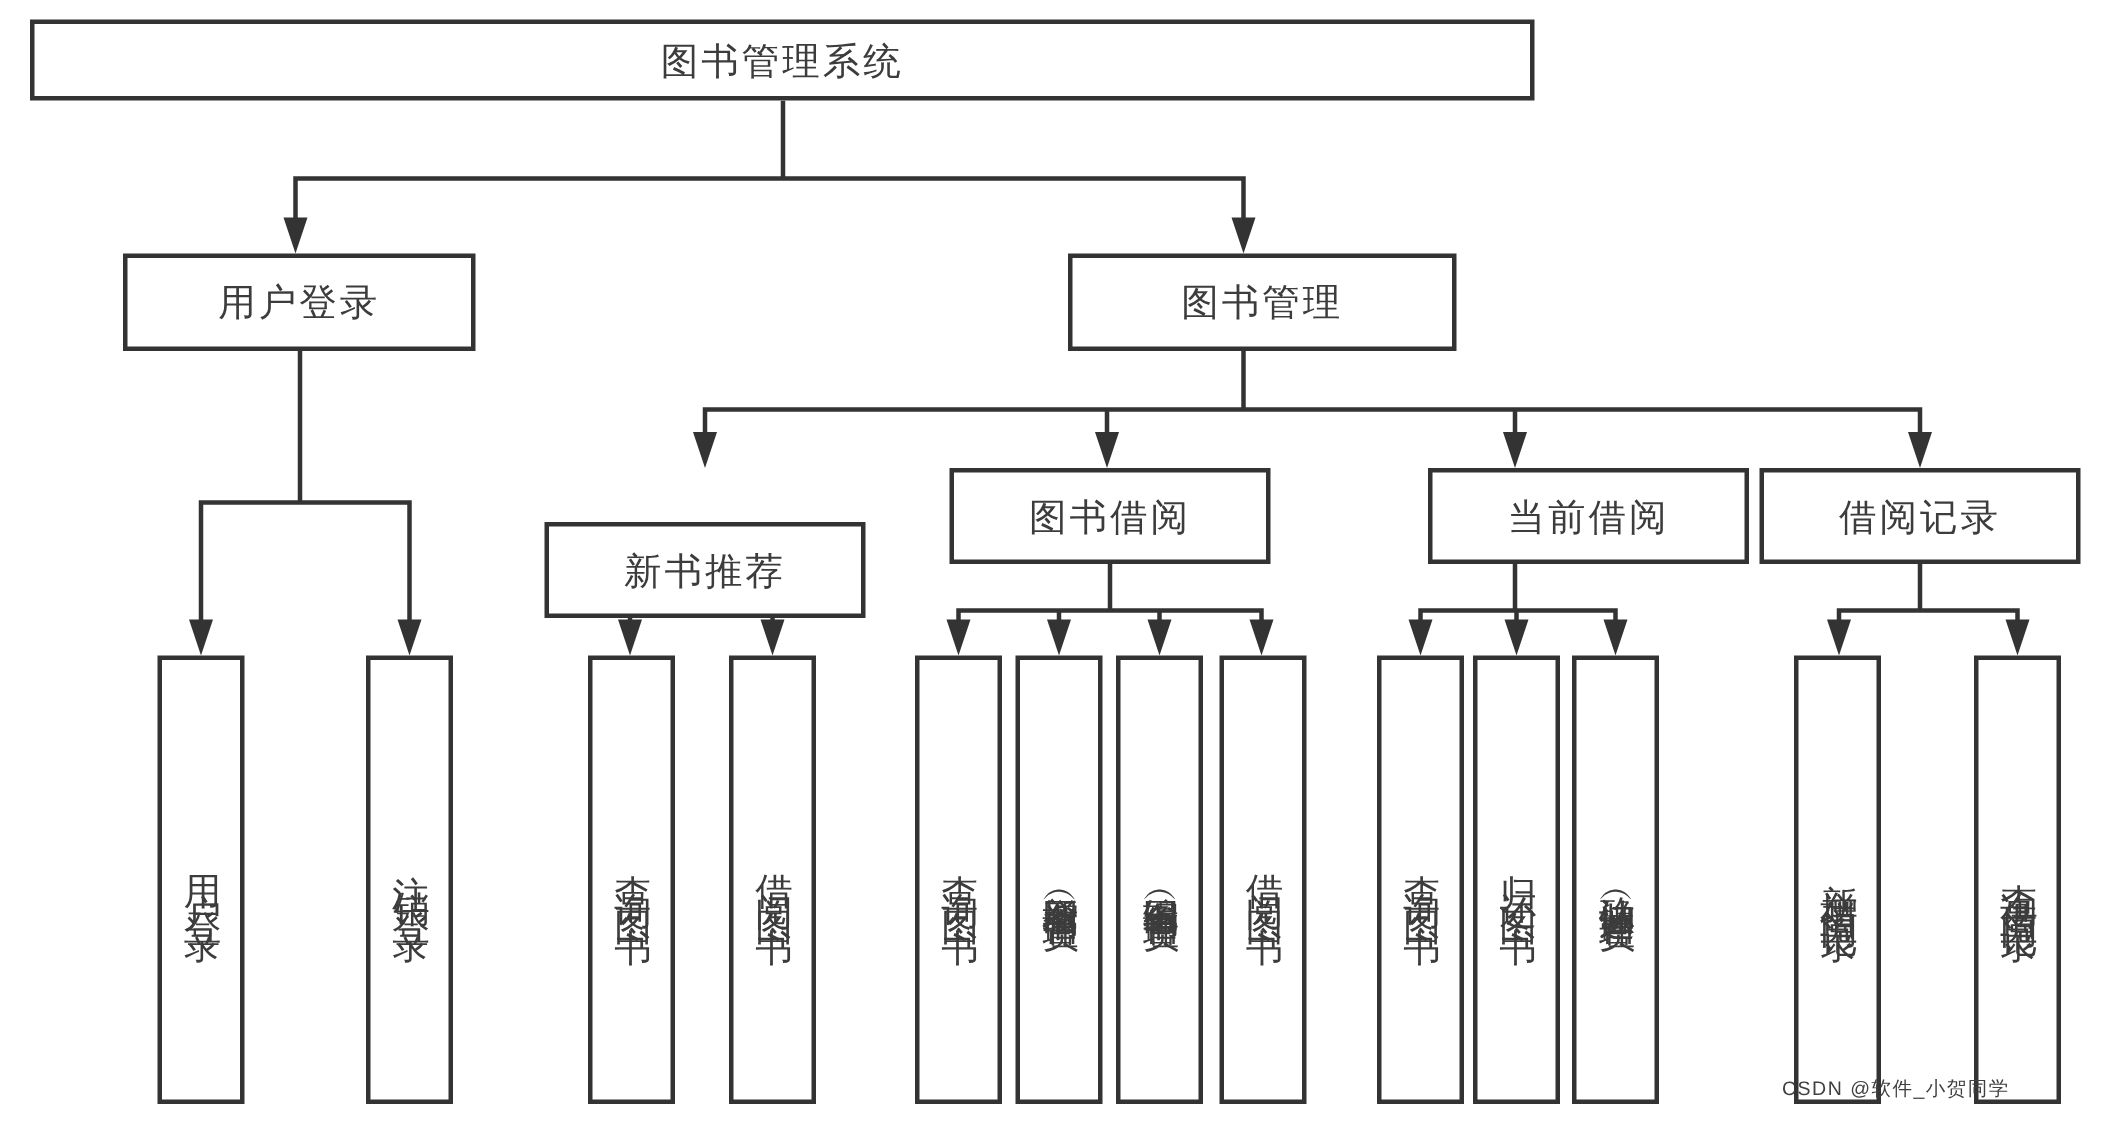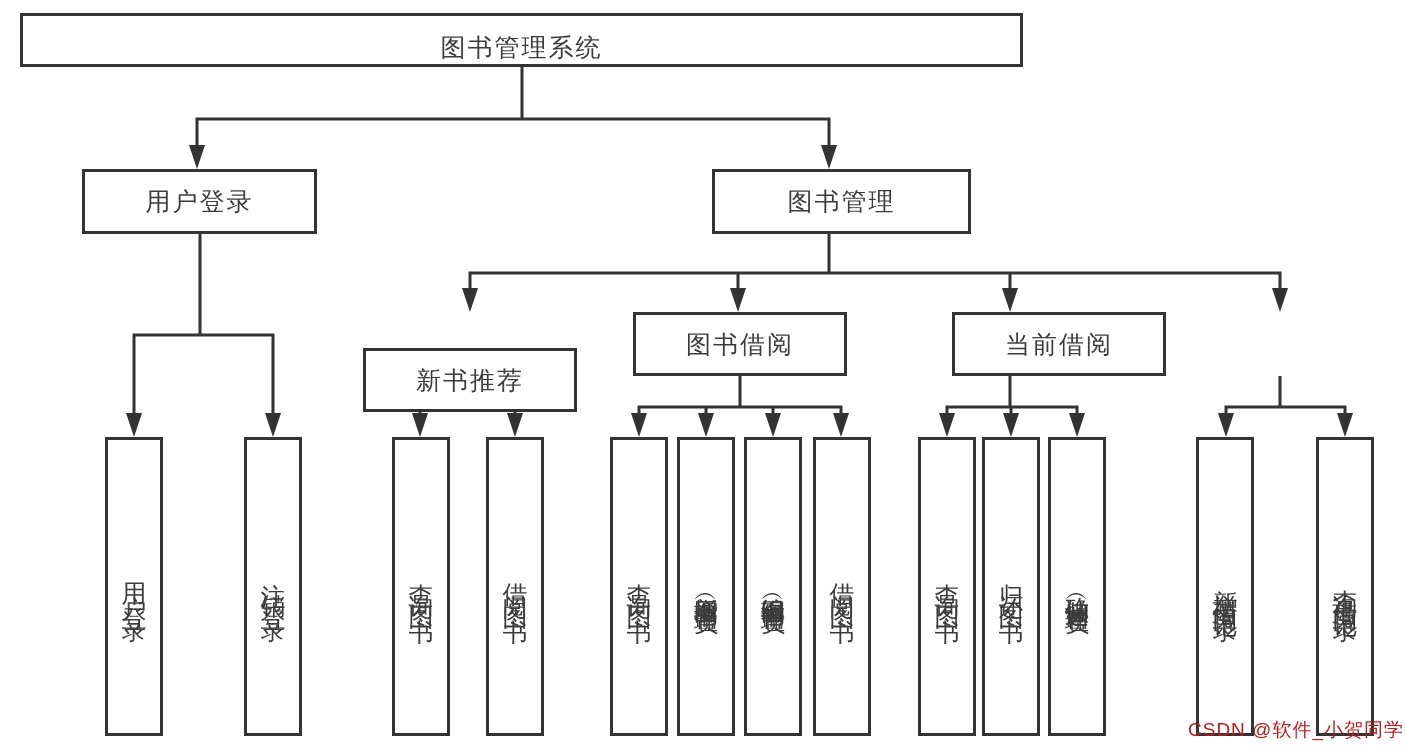--- a/index.html
+++ b/index.html
@@ -18,34 +18,34 @@
     top:437px;width:58px;height:299px;
     display:flex;align-items:center;justify-content:center;
   }
   .vbox span{
     writing-mode:vertical-rl;text-orientation:mixed;
     font-size:25px;color:#3c3c3c;letter-spacing:12px;line-height:1;
   }
   .vbox span.ls6{letter-spacing:6px;}
   .vbox span.ls9{letter-spacing:2px;font-size:24px;}
   
-  .n-root{left:20px;top:13px;width:1003px;height:54px;align-items:flex-end;}
+  .n-root{left:20px;top:13px;width:1003px;height:54px;}
   .n-l2a{left:82px;top:169px;width:235px;height:65px;}
   .n-l2b{left:712px;top:169px;width:259px;height:65px;}
   .n-l3{top:312px;width:214px;height:64px;}
   .n-l3a{left:363px;margin-top:36px;} .n-l3b{left:633px;} .n-l3c{left:952px;text-align:right;} .n-l3d{left:1173px;}
   
   .p1{left:105px;} .p2{left:244px;}
   .p3{left:392px;} .p4{left:486px;}
   .p5{left:610px;} .p6{left:677px;} .p7{left:744px;} .p8{left:813px;}
   .p9{left:918px;} .p10{left:982px;} .p11{left:1048px;}
   .p12{left:1196px;} .p13{left:1316px;}
   .watermark{
     position:absolute;left:1188px;top:717px;z-index:5;
-    font-size:19px;color:#b91c1c;letter-spacing:1px;white-space:nowrap;
+    font-size:13px;color:#404040;letter-spacing:1px;white-space:nowrap;
   }
 </style>
 </head>
 <body>
 
 <div class="stage">
 
   <svg class="wires" viewBox="0 0 1405 747" xmlns="http://www.w3.org/2000/svg">
     <g>
       <path fill="none" stroke="#333333" stroke-width="3" d="
@@ -93,20 +93,23 @@
 
   <div class="hbox n-l3 n-l3a">
     <span>新书推荐</span>
   </div>
   <div class="hbox n-l3 n-l3b">
     <span>图书借阅</span>
   </div>
   <div class="hbox n-l3 n-l3c">
     <span>当前借阅</span>
   </div>
+  <div class="hbox n-l3 n-l3d">
+    <span>借阅记录</span>
+  </div>
 
   <div class="vbox p1">
     <span>用户登录</span>
   </div>
   <div class="vbox p2">
     <span>注销登录</span>
   </div>
 
   <div class="vbox p3">
     <span>查询图书</span>

